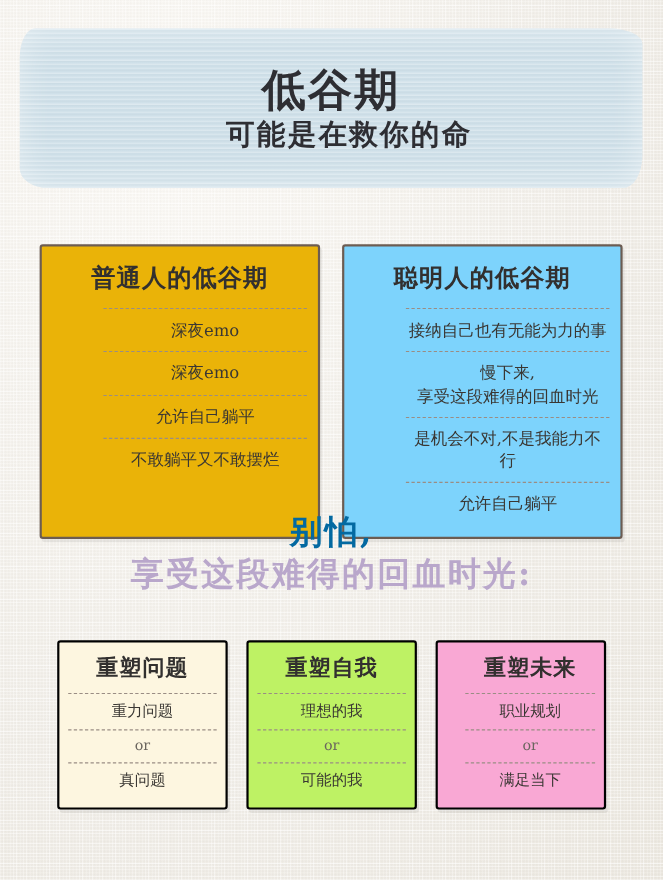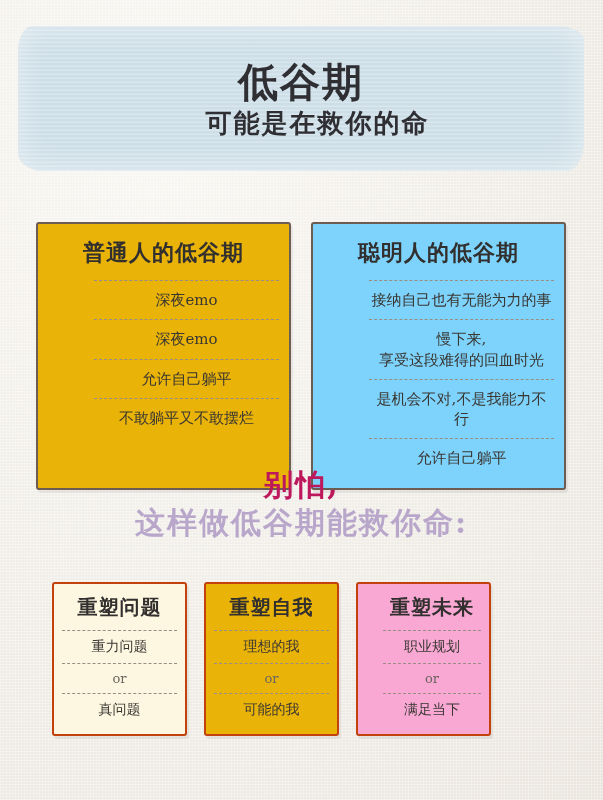--- a/index.html
+++ b/index.html
@@ -113,41 +113,41 @@
     top: 466px;
     width: 603px;
     text-align: center;
   }
   .callout-line {
     font-family: "DejaVu Serif", "Liberation Serif", serif;
     font-weight: bold;
     letter-spacing: 2px;
     line-height: 1.25;
   }
-  .callout-line.c1 { font-size: 30px; color: #be185d; }
+  .callout-line.c1 { font-size: 30px; color: #0369a1; }
   .callout-line.c2 { font-size: 30px; color: #b9a7cb; }
 
   
   .bottom-row {
     position: absolute;
     left: 52px;
     top: 582px;
     width: 499px;
     display: flex;
     gap: 17px;
   }
   .mini-card {
-    width: 135px;
-    border: 2px solid #c2410c;
+    width: 155px;
+    border: 2px solid #000000;
     border-radius: 3px;
     background: #fdfbf7;
     box-shadow: 2px 3px 0 rgba(0,0,0,0.06);
   }
   .mini-card.c-yellow { background: #fdf6e0; }
-  .mini-card.c-blue { background: #eab308; }
+  .mini-card.c-blue { background: #bef264; }
   .mini-card.c-pink { background: #f9a8d4; padding-left: 17px; }
   .mini-title {
     font-family: "DejaVu Serif", "Liberation Serif", serif;
     font-weight: bold;
     font-size: 20px;
     color: #32302f;
     text-align: center;
     padding: 10px 2px 9px;
     letter-spacing: 1px;
   }
@@ -196,21 +196,21 @@
         <div class="card-item">慢下来,
 享受这段难得的回血时光</div>
         <div class="card-item">是机会不对,不是我能力不行</div>
         <div class="card-item">允许自己躺平</div>
       </div>
     </div>
   </div>
 
   <div class="callout">
     <div class="callout-line c1">别怕,</div>
-    <div class="callout-line c2">这样做低谷期能救你命:</div>
+    <div class="callout-line c2">享受这段难得的回血时光:</div>
   </div>
 
   <div class="bottom-row">
     <div class="mini-card c-yellow">
       <div class="mini-title">重塑问题</div>
       <div class="mini-list">
         <div class="mini-item">重力问题</div>
         <div class="mini-item sep">or</div>
         <div class="mini-item">真问题</div>
       </div>

